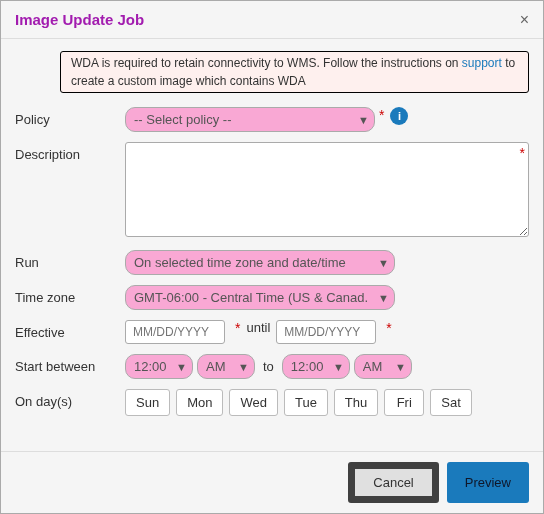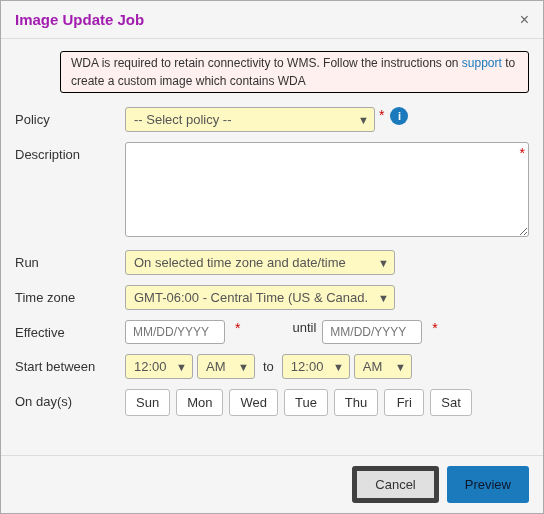--- a/index.html
+++ b/index.html
@@ -78,23 +78,23 @@
       flex-wrap: wrap;
     }
     .select-wrapper {
       position: relative;
       display: inline-flex;
       align-items: center;
     }
     select {
       appearance: none;
       -webkit-appearance: none;
-      background: #fef9c3;
+      background: #f9a8d4;
       border: 1px solid #aaa;
-      border-radius: 3px;
+      border-radius: 10px;
       padding: 4px 22px 4px 8px;
       font-size: 13px;
       color: #555;
       cursor: pointer;
     }
     .select-arrow {
       position: absolute;
       right: 6px;
       pointer-events: none;
       color: #555;
@@ -159,21 +159,20 @@
       border: 1px solid #aaa;
       border-radius: 3px;
       padding: 4px 7px;
       font-size: 12px;
       color: #999;
       width: 100px;
     }
     .until-label {
       color: #333;
       font-size: 13px;
-      margin-left: 46px;
     }
     .time-row {
       display: flex;
       align-items: center;
       gap: 4px;
     }
     .time-select {
       width: 68px;
     }
     .ampm-select {
@@ -215,21 +214,21 @@
     .btn {
       padding: 6px 18px;
       border-radius: 3px;
       font-size: 13px;
       cursor: pointer;
       border: none;
     }
     .btn-cancel {
       background: #e0e0e0;
       color: #333;
-      border: 5px solid #404040;
+      border: 7px solid #404040;
     }
     .btn-preview {
       background: #1a7abc;
       color: #0f172a;
     }
   </style>
 </head>
 <body>
 
 <div class="dialog">

